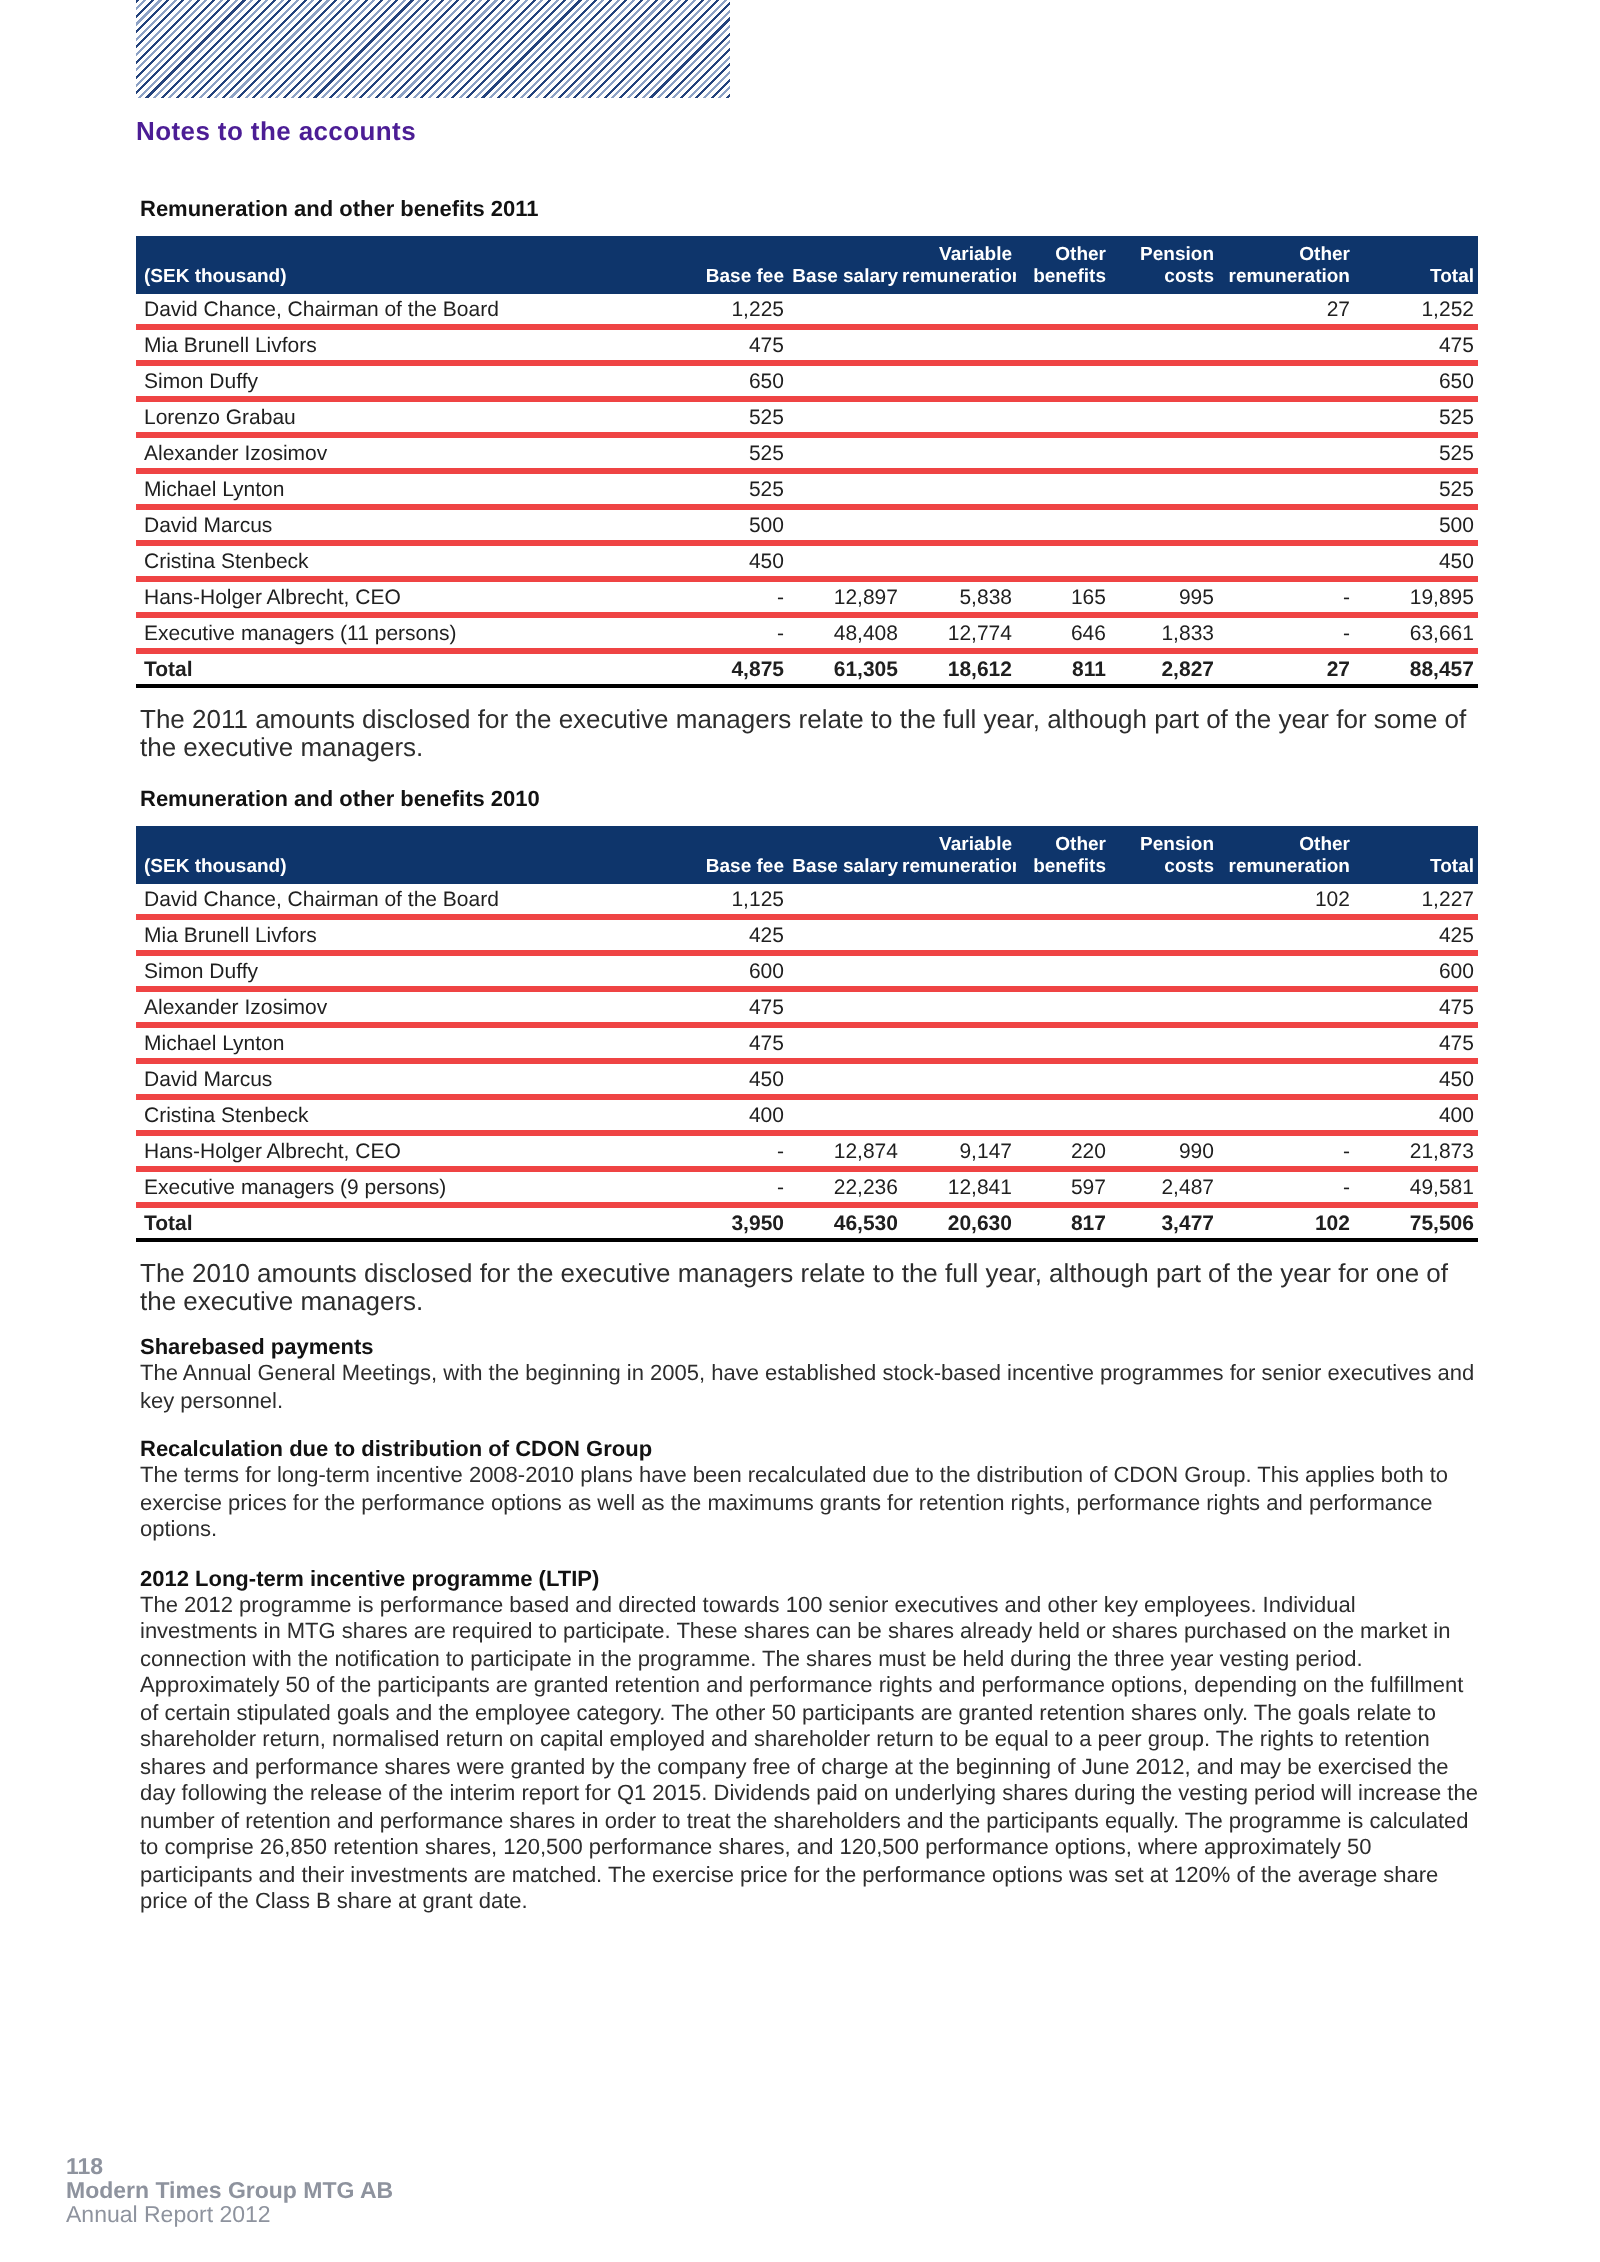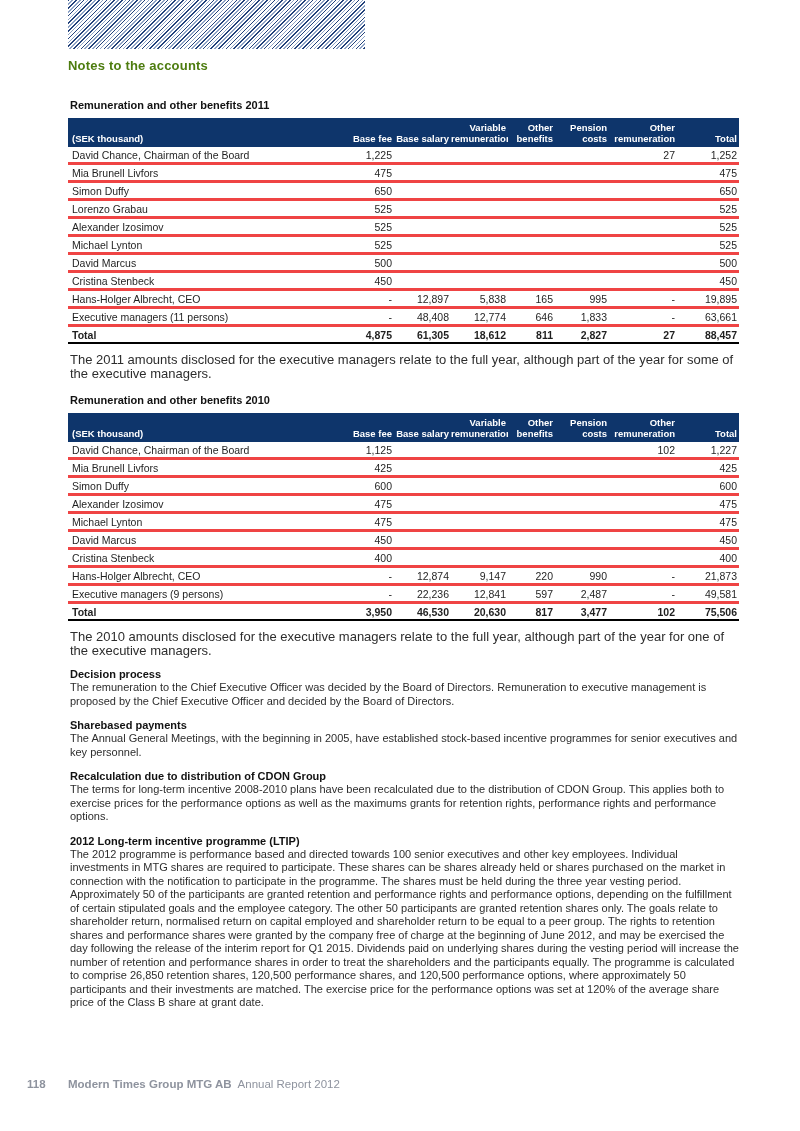--- a/index.html
+++ b/index.html
@@ -7,21 +7,21 @@
         font-family:"Liberation Sans","DejaVu Sans",sans-serif;color:#2d2d2d;}
   .content{padding:0 61px 0 68px;}
 
   .hatch{width:297px;height:49px;
     background:repeating-linear-gradient(135deg,
       #24437c 0px,#24437c 1.1px,
       #ffffff 1.1px,#ffffff 2.7px,
       #8da2c5 2.7px,#8da2c5 3.8px,
       #ffffff 3.8px,#ffffff 5.4px);}
 
-  .notes-title{margin-top:9px;font-size:13px;font-weight:bold;color:#4d7c0f;letter-spacing:.2px;}
+  .notes-title{margin-top:9px;font-size:13px;font-weight:bold;color:#4c1d95;letter-spacing:.2px;}
 
   .table-heading{margin:26px 0 7px 2px;font-size:11px;font-weight:bold;color:#121212;}
   .table-heading.second{margin-top:14px;}
 
   .datatable{width:671px;font-size:10.5px;color:#1f1f1f;}
   .trow{display:flex;}
   .tcell{box-sizing:border-box;text-align:right;padding-right:2px;overflow:hidden;white-space:nowrap;}
   .tcell.tname{text-align:left;padding-left:4px;padding-right:0;}
   .tcell:nth-child(1){width:256px;}
   .tcell:nth-child(2){width:70px;}
@@ -35,21 +35,21 @@
       align-items:flex-end;font-size:9.5px;line-height:10.5px;}
   .trow.thead .tcell{white-space:pre-line;padding-bottom:3px;}
   .trow.tbody{height:15px;line-height:14px;align-items:center;border-bottom:3px solid #ef4444;}
   .trow.ttotal{font-weight:bold;border-bottom:2px solid #000000;}
 
   .note{margin:9px 0 0 2px;width:669px;font-size:13px;line-height:13.5px;}
 
   .textsec h3{margin:11px 0 1px 2px;font-size:11px;color:#121212;}
   .textsec p{margin:0 0 0 2px;width:669px;font-size:11px;line-height:13.5px;}
 
-  .footer{position:absolute;left:27px;top:1078px;font-size:11.5px;color:#8e939e;display:flex;align-items:baseline;}
+  .footer{position:absolute;left:27px;top:1078px;font-size:11.5px;color:#8e939e;display:flex;align-items:baseline;flex-direction:column;}
   .footer .pagenum{font-weight:bold;width:41px;}
   .footer .brand{font-weight:bold;}
   .footer .report{margin-left:6px;}
 </style>
 </head>
 <body>
 
 <div class="page">
   <div class="content">
 
@@ -302,24 +302,20 @@
             <div class="tcell">20,630</div>
             <div class="tcell">817</div>
             <div class="tcell">3,477</div>
             <div class="tcell">102</div>
             <div class="tcell">75,506</div>
           </div>
         </div>
       <p class="note">The 2010 amounts disclosed for the executive managers relate to the full year, although part of the year for one of the executive managers.</p>
     </section>
 
-    <section class="textsec">
-      <h3>Decision process</h3>
-      <p>The remuneration to the Chief Executive Officer was decided by the Board of Directors. Remuneration to executive management is proposed by the Chief Executive Officer and decided by the Board of Directors.</p>
-    </section>
 
     <section class="textsec">
       <h3>Sharebased payments</h3>
       <p>The Annual General Meetings, with the beginning in 2005, have established stock-based incentive programmes for senior executives and key personnel.</p>
     </section>
 
     <section class="textsec">
       <h3>Recalculation due to distribution of CDON Group</h3>
       <p>The terms for long-term incentive 2008-2010 plans have been recalculated due to the distribution of CDON Group. This applies both to exercise prices for the performance options as well as the maximums grants for retention rights, performance rights and performance options.</p>
     </section>

